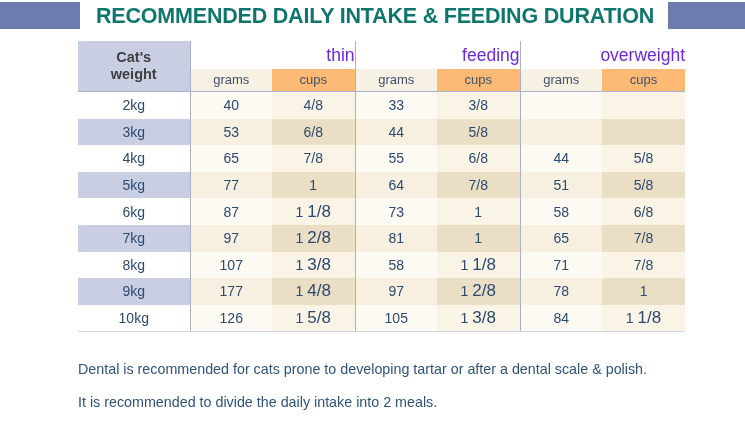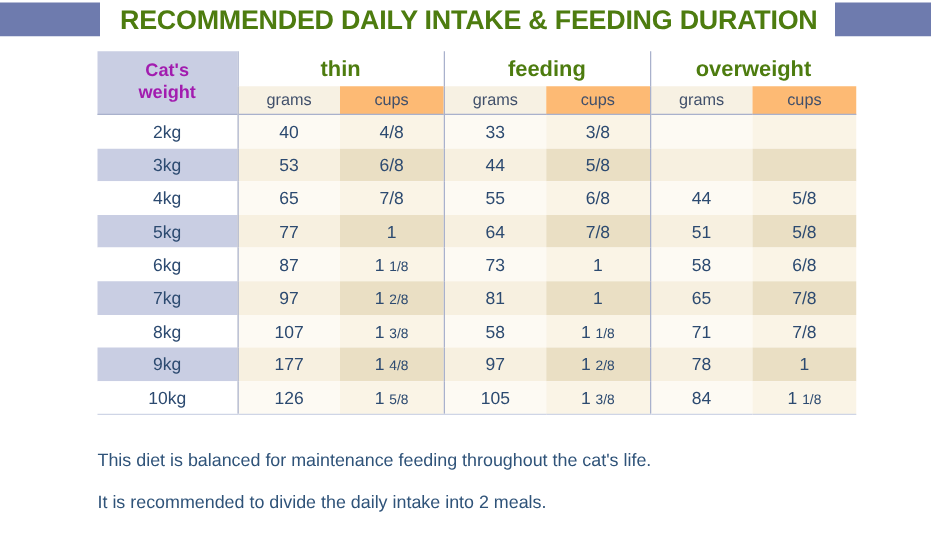--- a/index.html
+++ b/index.html
@@ -30,21 +30,21 @@
     height: 27px;
     background: #6e7bae;
     flex: 0 0 auto;
     margin-top: -2px;
   }
   .title-text {
     flex: 0 0 auto;
     padding: 0 14px 0 16px;
     font-size: 21.5px;
     font-weight: bold;
-    color: #4d7c0f;
+    color: #0f766e;
     letter-spacing: -0.2px;
     white-space: nowrap;
     font-family: "Liberation Sans", sans-serif;
   }
   .title-block-right {
     flex: 1 1 auto;
     height: 27px;
     background: #6e7bae;
     margin-top: -2px;
     margin-right: 0;
@@ -63,34 +63,34 @@
     table-layout: fixed;
     font-family: "Liberation Sans", sans-serif;
   }
   table.feed col.c-weight { width: 112px; }
   table.feed col.c-g      { width: 82px; }
   table.feed col.c-c      { width: 83px; }
 
   
   th.weight-head {
     background: #c9cee3;
-    color: #a21caf;
+    color: #404040;
     font-size: 14.5px;
     font-weight: bold;
     line-height: 1.16;
     text-align: center;
     vertical-align: middle;
     padding: 5px 0 6px 0;
     border: none;
   }
   th.grp {
-    color: #4d7c0f;
+    color: #6d28d9;
     font-size: 17.5px;
-    font-weight: bold;
-    text-align: center;
+    font-weight: normal;
+    text-align: right;
     padding: 4px 0 3px 0;
     background: #ffffff;
     vertical-align: middle;
   }
   th.sub {
     font-size: 13px;
     font-weight: normal;
     color: #41506b;
     text-align: center;
     padding: 3px 0 4px 0;
@@ -127,21 +127,21 @@
 
   
   tbody tr:first-child td { border-top: 1px solid #a9b1cc; }
   tbody tr:last-child td  { border-bottom: 1px solid #cfd5e6; }
 
   .frac {
     font-size: 14px;
     white-space: nowrap;
   }
   .frac .small {
-    font-size: 11px;
+    font-size: 17px;
   }
 
   
   .notes {
     position: absolute;
     left: 78px;
     top: 359px;
     width: 600px;
     color: #2f5379;
     font-size: 14.3px;
@@ -270,15 +270,15 @@
           <td class="g vsep-l">105</td>
           <td class="c"><span class="frac">1 <span class="small">3/8</span></span></td>
           <td class="g vsep-l">84</td>
           <td class="c"><span class="frac">1 <span class="small">1/8</span></span></td>
         </tr>
       </tbody>
   </table>
 </div>
 
 <div class="notes">
-  <p>This diet is balanced for maintenance feeding throughout the cat's life.</p>
+  <p>Dental is recommended for cats prone to developing tartar or after a dental scale &amp; polish.</p>
   <p class="gap">It is recommended to divide the daily intake into 2 meals.</p>
 </div>
 
 </body></html>

